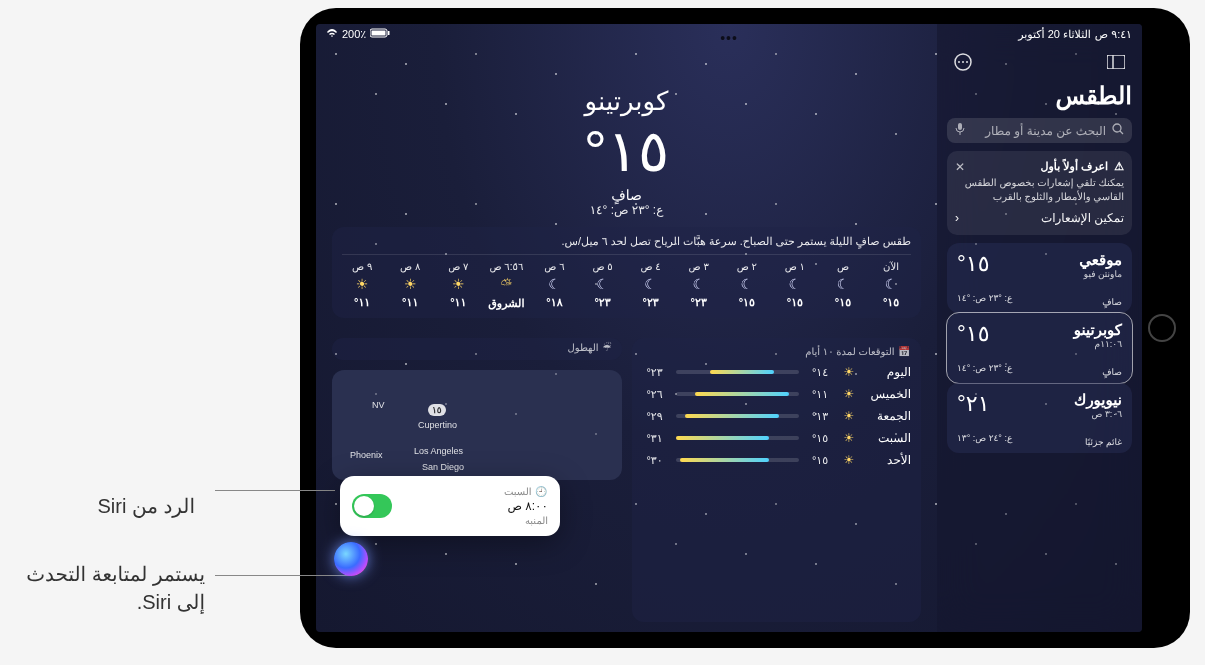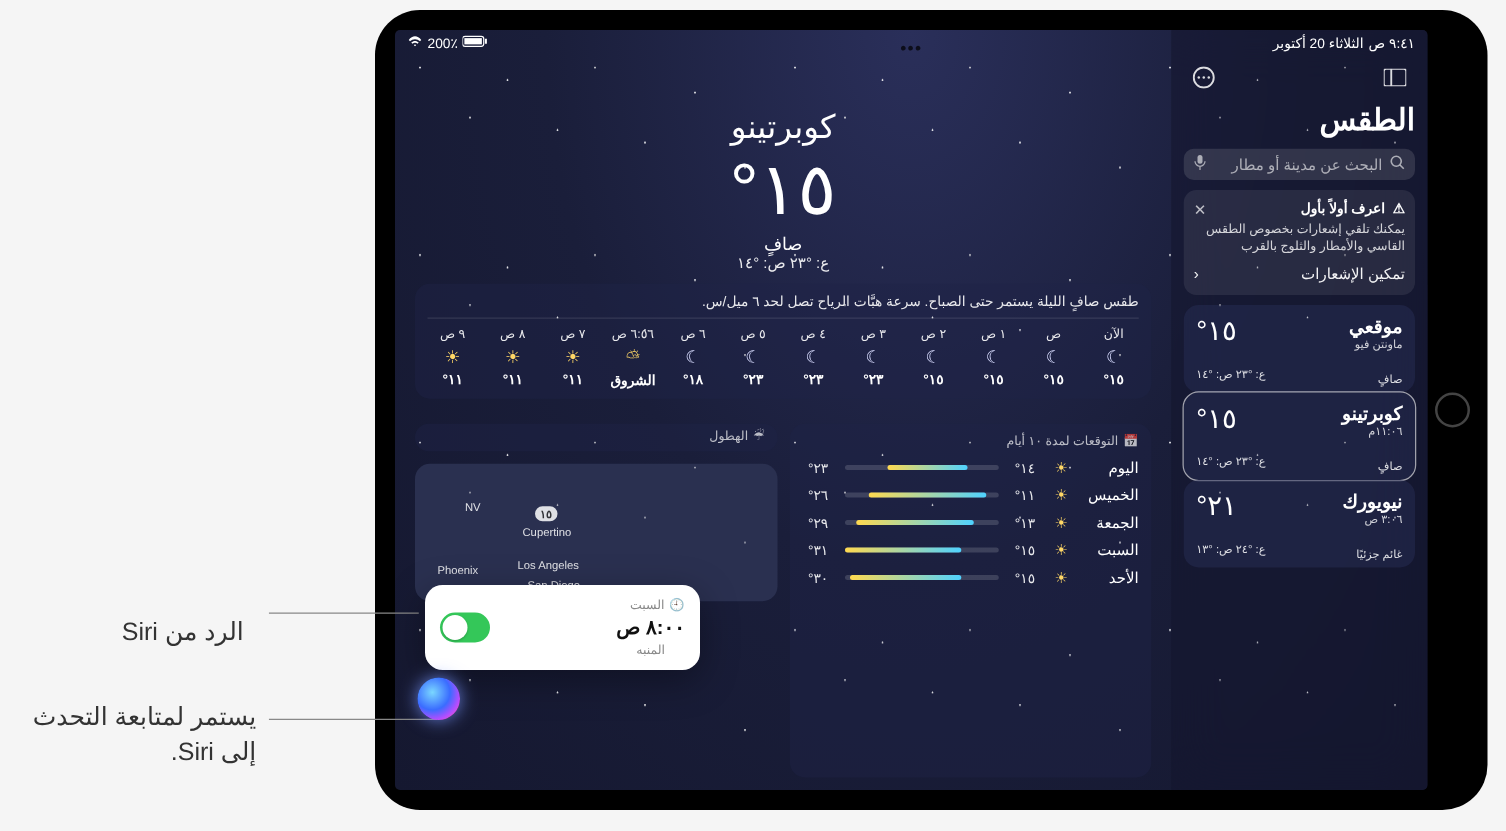--- a/index.html
+++ b/index.html
@@ -176,22 +176,22 @@
   padding: 10px 12px;
   color: #111;
   display: flex;
   justify-content: space-between;
   align-items: center;
   box-shadow: 0 8px 30px rgba(0,0,0,0.35);
   z-index: 60;
 }
 .siri-card-txt { display: flex; flex-direction: column; gap: 2px; }
 .siri-app { font-size: 10px; color: #888; display: flex; gap: 4px; align-items: center; }
-.siri-time { font-size: 16px; font-weight: 700; }
-.siri-sub { font-size: 10px; color: #888; text-align: center; }
+.siri-time { font-size: 12px; font-weight: 400; }
+.siri-sub { font-size: 10px; color: #888; }
 .toggle {
   width: 40px; height: 24px; background: #34c759; border-radius: 12px; position: relative;
 }
 .toggle::after { content: ""; position: absolute; width: 20px; height: 20px; background: #fff; border-radius: 50%; top: 2px; left: 2px; box-shadow: 0 1px 2px rgba(0,0,0,0.2); }
 
 .siri-orb {
   position: absolute;
   left: 18px;
   bottom: 56px;
   width: 34px; height: 34px;

